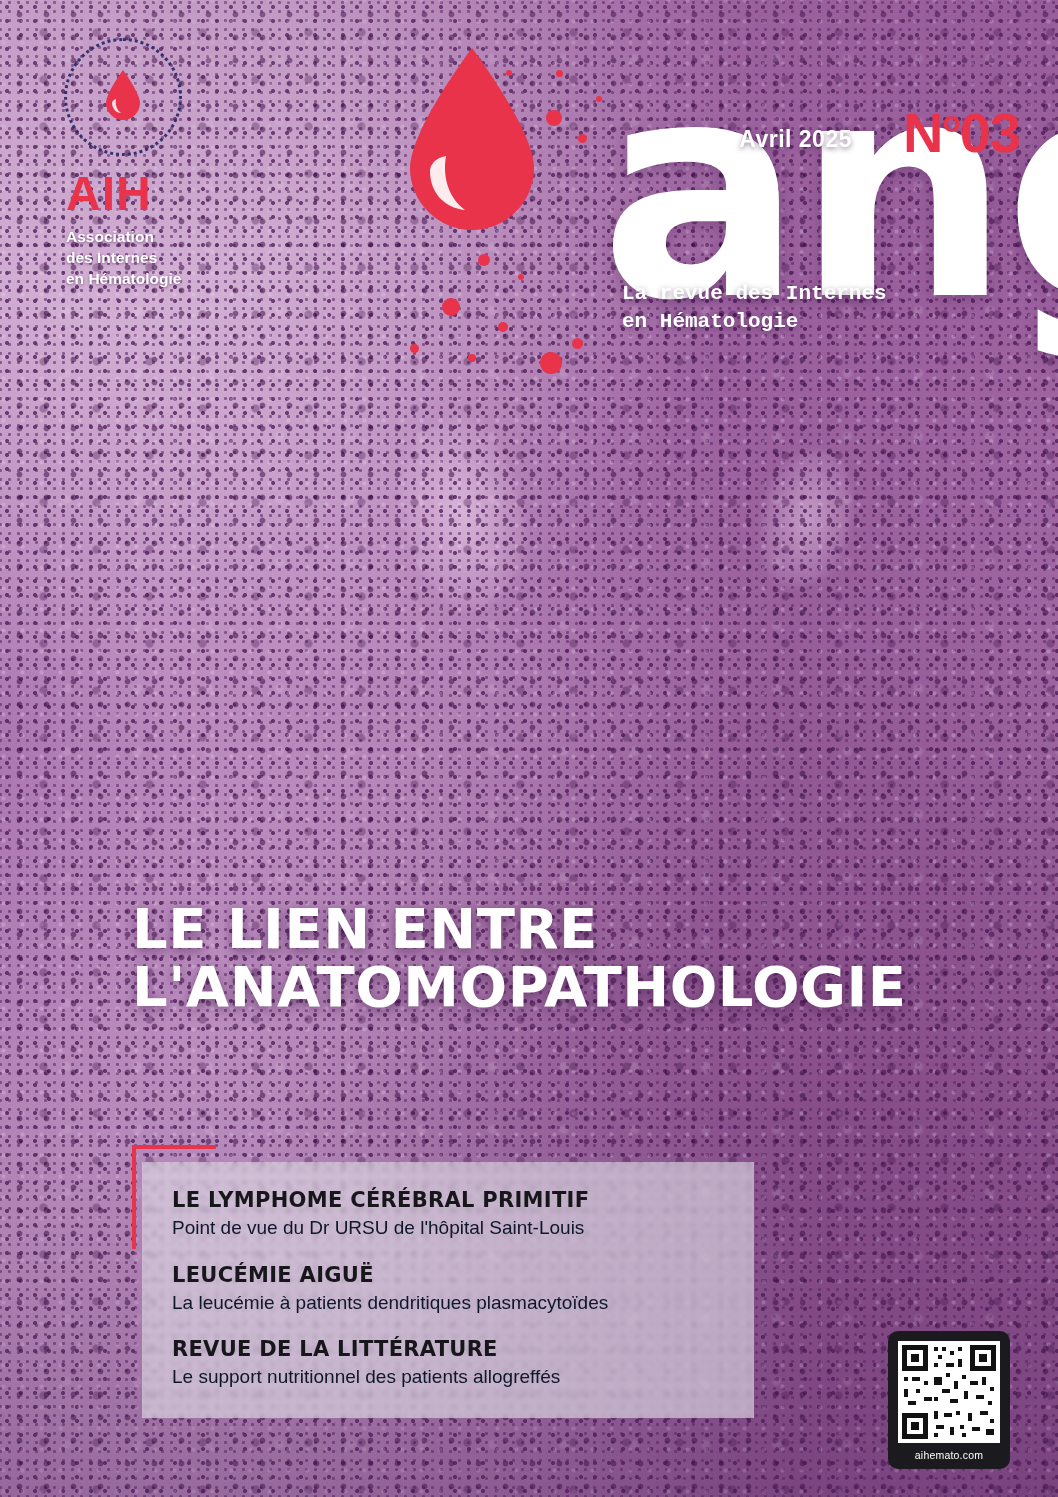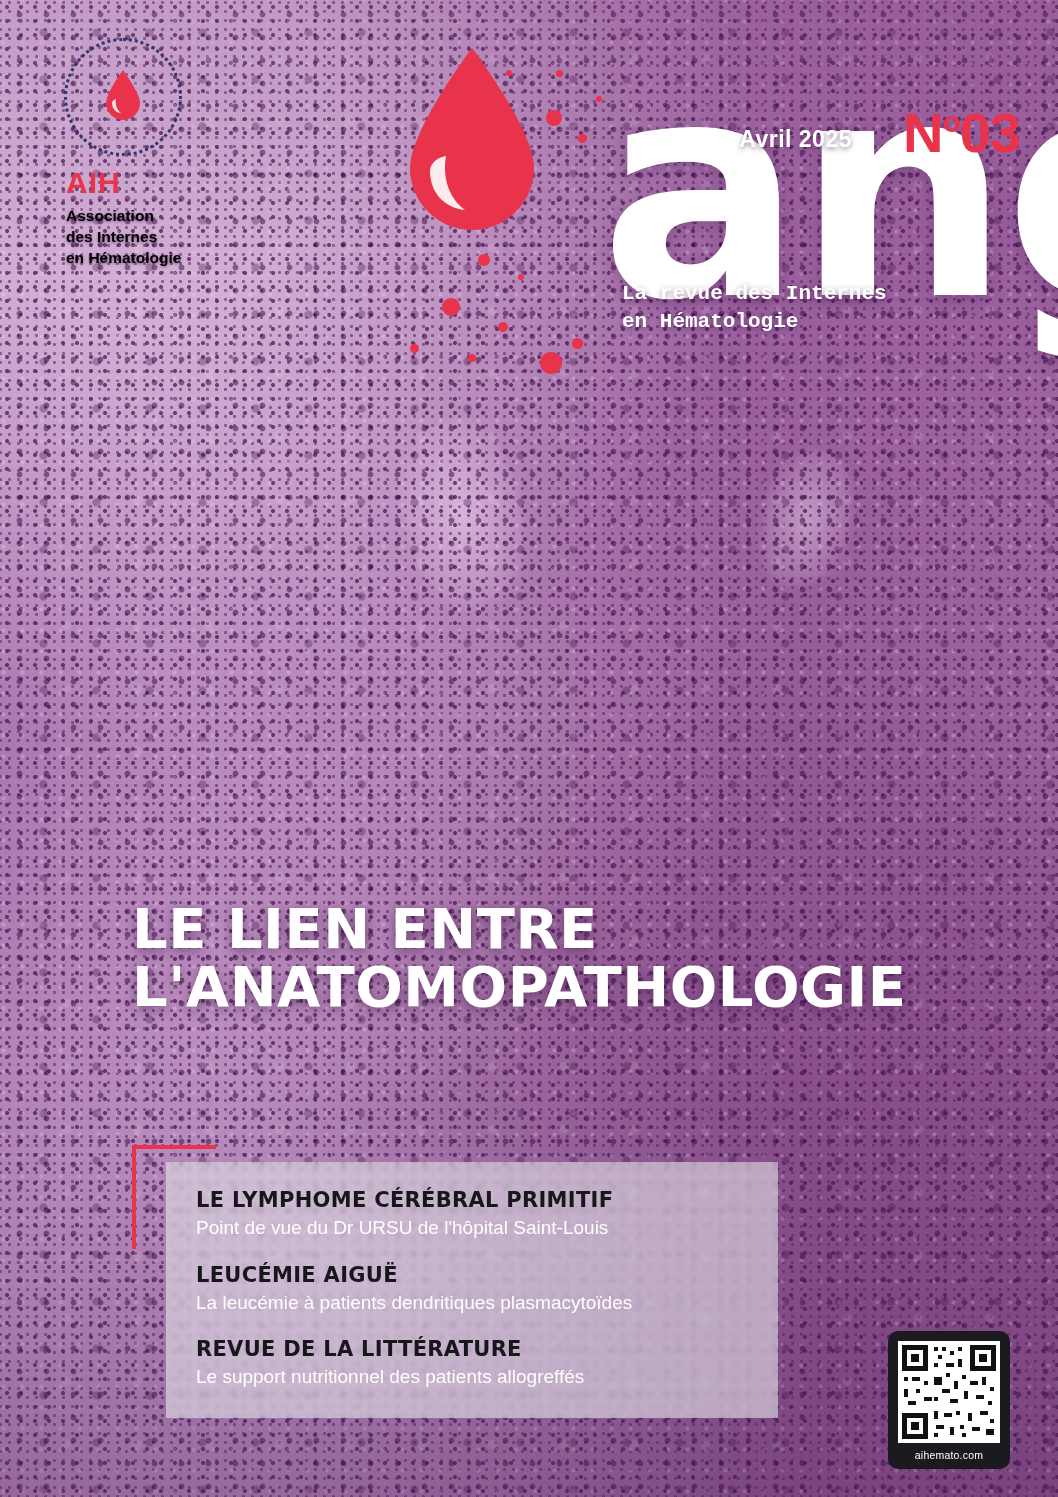--- a/index.html
+++ b/index.html
@@ -114,31 +114,31 @@
   .aih-mark .drop {
     position: absolute;
     left: 50%;
     top: 50%;
     width: 40px;
     height: 52px;
     margin-left: -20px;
     margin-top: -28px;
   }
   .aih-title {
-    font-size: 30px;
+    font-size: 48px;
     font-weight: bold;
     color: #e8334a;
     letter-spacing: 1px;
     margin-top: 10px;
     margin-left: 10px;
   }
   .aih-sub {
     margin-top: 6px;
     margin-left: 10px;
-    color: #000000;
+    color: #ffffff;
     font-size: 15.5px;
     font-weight: bold;
     line-height: 1.35;
     text-shadow: 0 1px 3px rgba(60,20,70,.55);
   }
 
   
   .masthead {
     position: absolute;
     left: 350px;
@@ -240,42 +240,42 @@
     position: absolute;
     left: 0;
     top: 5px;
     width: 80px;
     height: 100px;
     border-left: 4px solid #e8334a;
     border-top: 4px solid #e8334a;
   }
   .summary-box {
     position: absolute;
-    left: 34px;
+    left: 10px;
     top: 22px;
     width: 612px;
     padding: 26px 30px 28px 30px;
     box-sizing: border-box;
     background: rgba(226,226,232,0.62);
     backdrop-filter: blur(2px);
   }
   .summary-item { margin-bottom: 22px; }
   .summary-item:last-child { margin-bottom: 0; }
   .summary-head {
     font-family: "DejaVu Sans", sans-serif;
     font-weight: bold;
     font-size: 21px;
     color: #17171b;
     letter-spacing: .3px;
     text-transform: uppercase;
     margin-bottom: 4px;
   }
   .summary-text {
     font-size: 19px;
-    color: #ffffff;
+    color: #0f172a;
     line-height: 1.3;
   }
 
   
   .qr-block {
     position: absolute;
     right: 48px;
     bottom: 28px;
     width: 122px;
     background: #1b1b1f;

